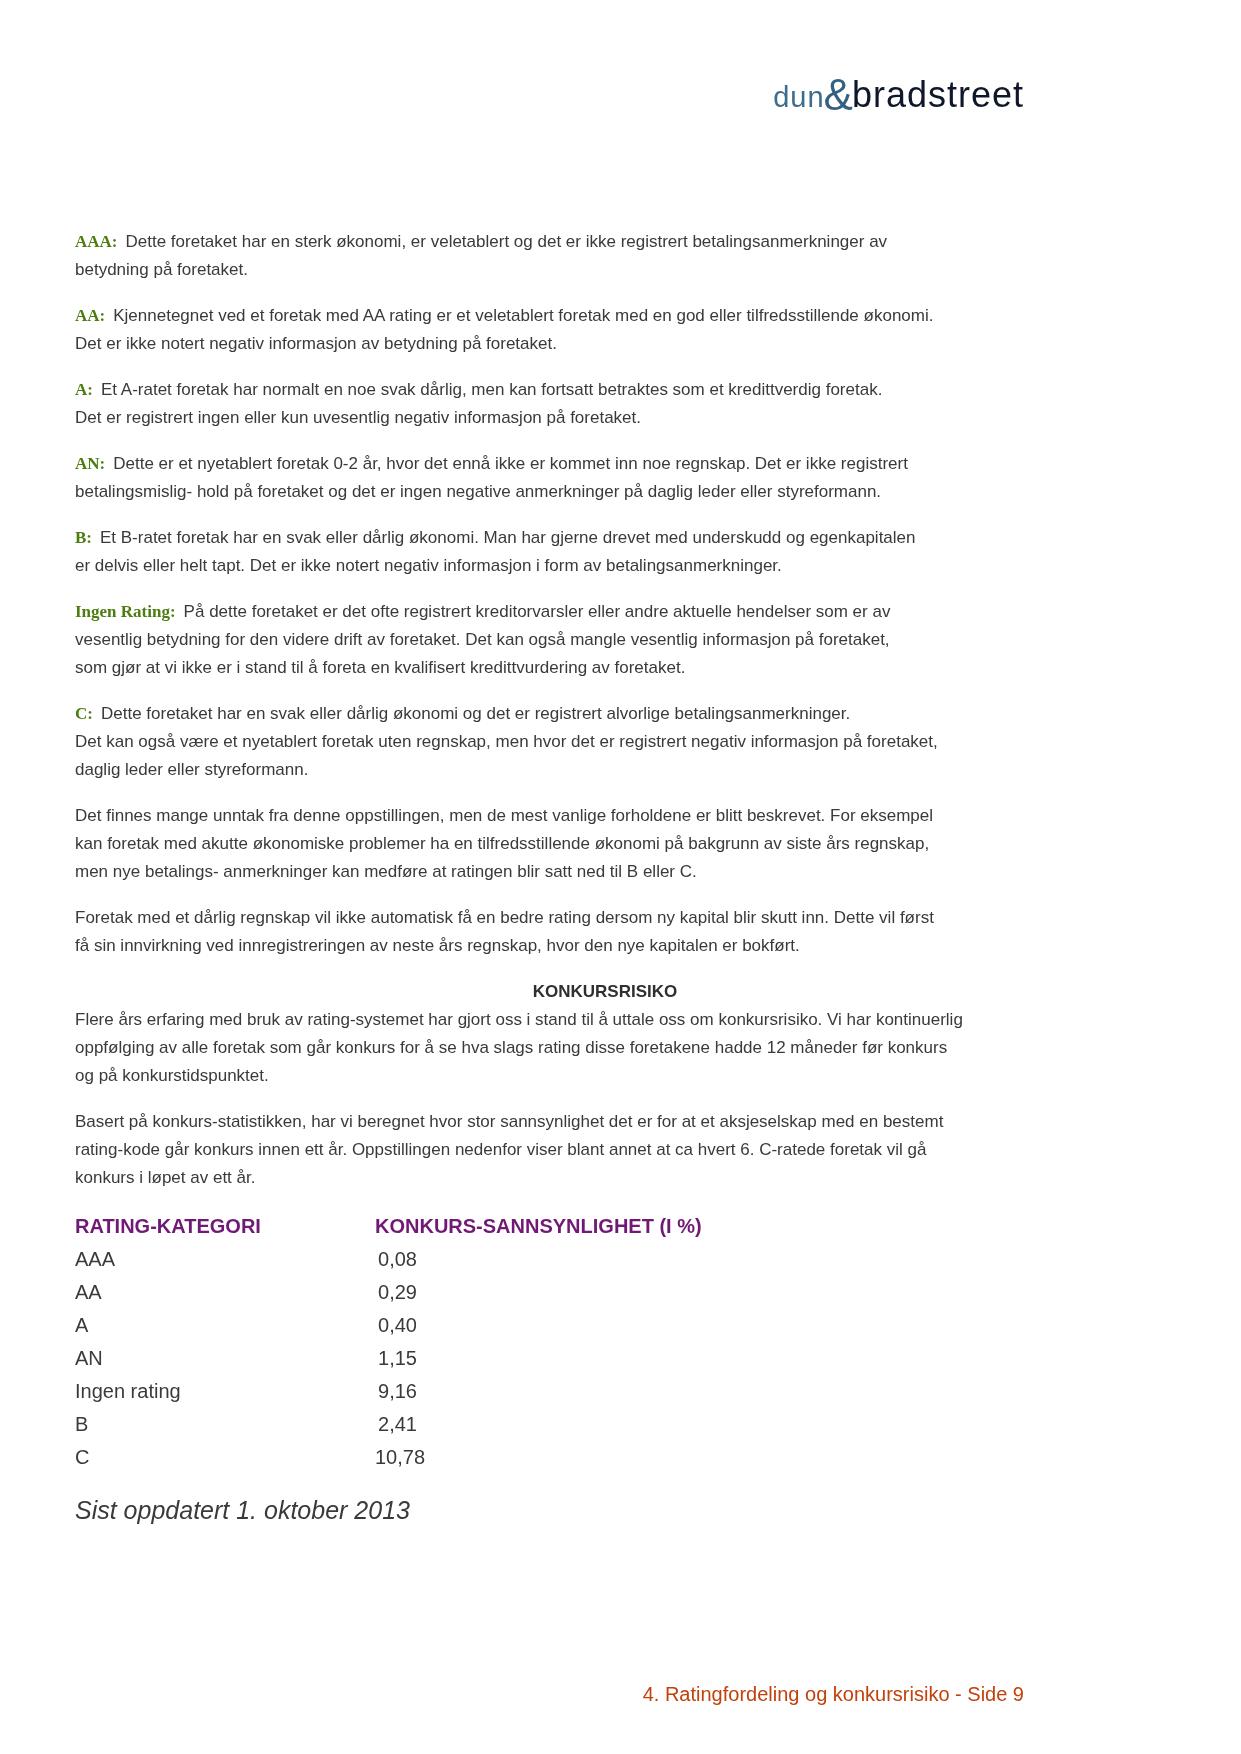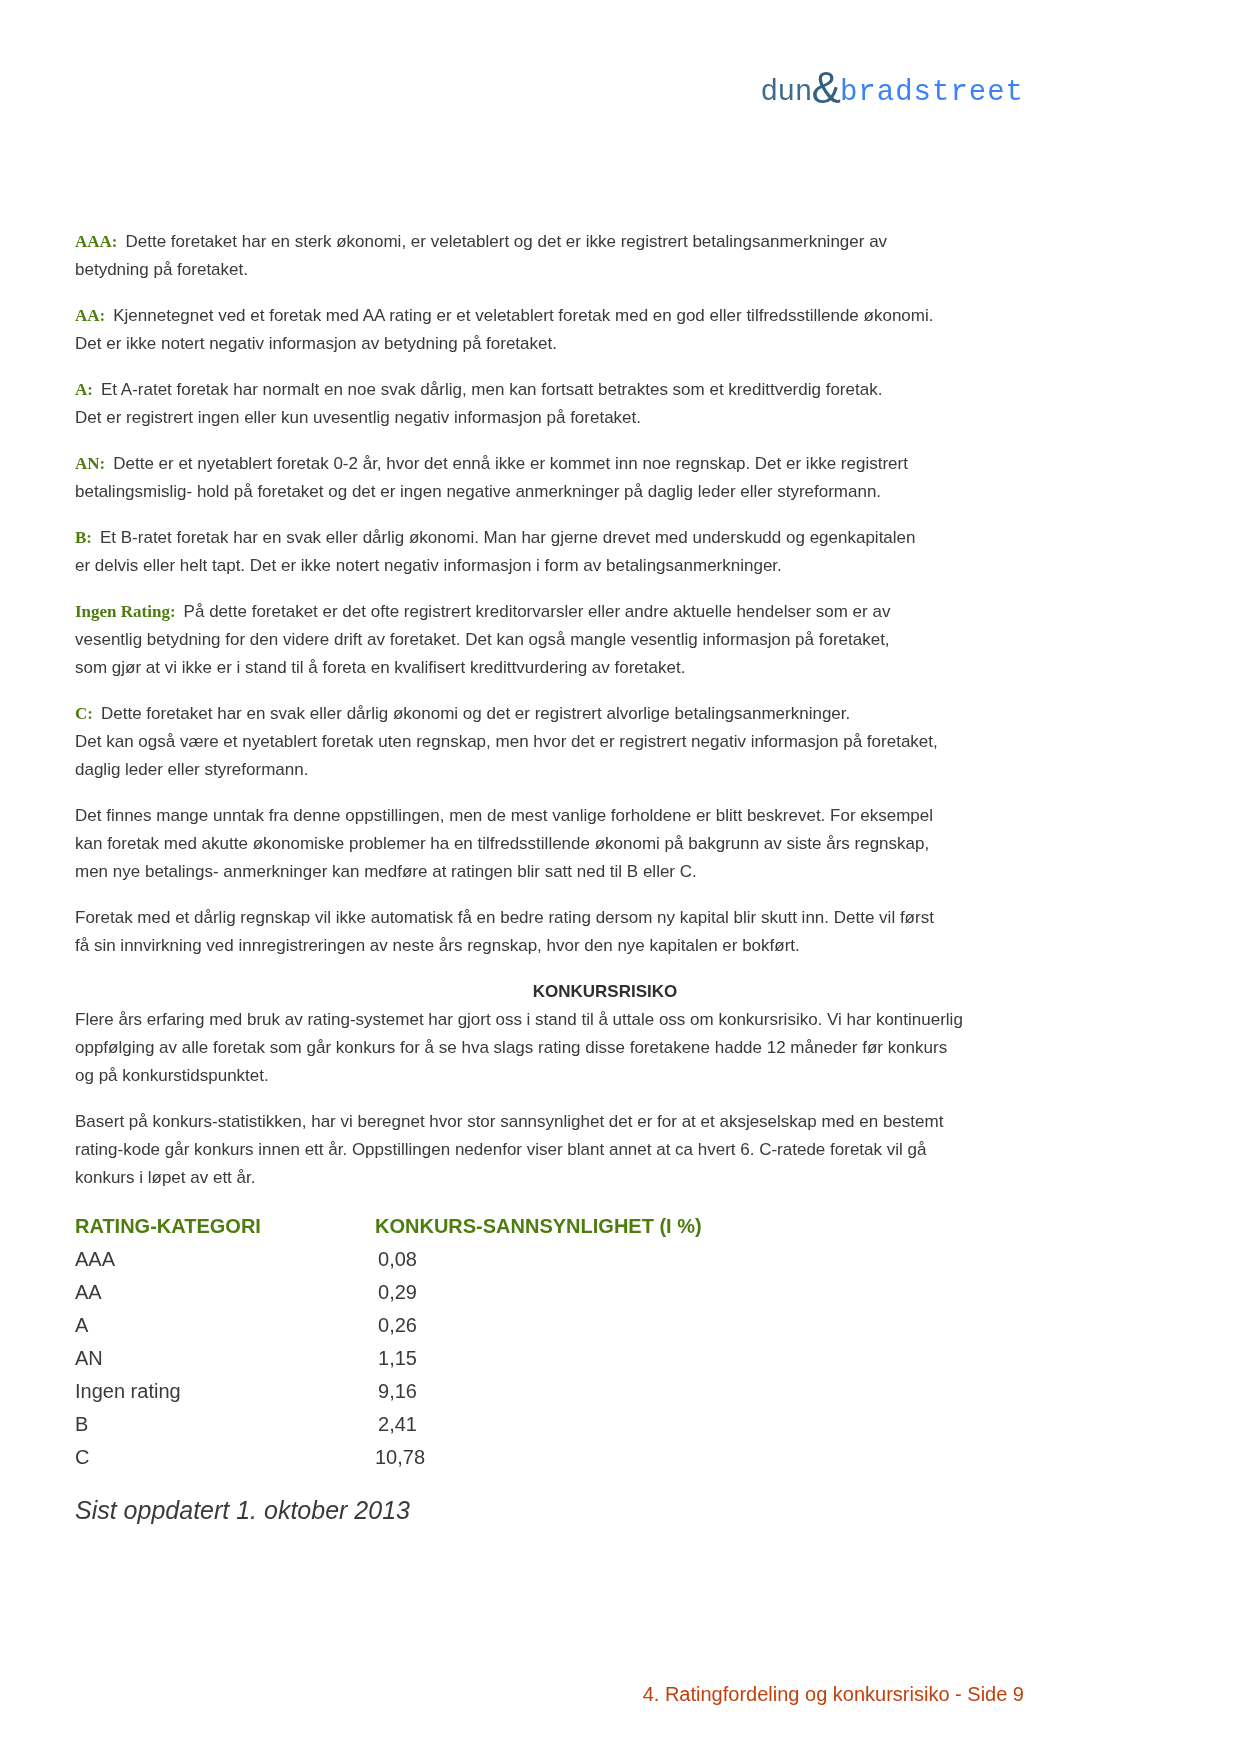--- a/index.html
+++ b/index.html
@@ -34,24 +34,23 @@
   }
   .logo .amp {
     font-size: 44px;
     line-height: 0;
     margin: 0 -1px;
     position: relative;
     top: 3px;
     color: #35607f;
   }
   .logo .bradstreet {
-    font-size: 29px;
+    font-size: 36px;
     letter-spacing: 1px;
-    color: #3b82f6;
-    font-family: Liberation Mono, monospace;
+    color: #0f172a;
   }
 
   
   .content {
     position: absolute;
     left: 75px;
     top: 228px;
     width: 1060px;
     font-size: 17px;
     line-height: 28px;
@@ -78,21 +77,21 @@
 
   
   .rating-table {
     margin-top: 16px;
     font-size: 20px;
     line-height: 33px;
   }
   .rt-header {
     display: flex;
     font-weight: bold;
-    color: #4d7c0f;
+    color: #701a75;
     white-space: nowrap;
   }
   .rt-row { display: flex; }
   .c1 { width: 300px; }
   .c2 { width: 42px; text-align: right; }
 
   .updated-note {
     margin-top: 22px;
     font-size: 25px;
     font-style: italic;
@@ -168,21 +167,21 @@
       <div class="rt-row">
         <span class="c1">AAA</span>
         <span class="c2">0,08</span>
       </div>
       <div class="rt-row">
         <span class="c1">AA</span>
         <span class="c2">0,29</span>
       </div>
       <div class="rt-row">
         <span class="c1">A</span>
-        <span class="c2">0,26</span>
+        <span class="c2">0,40</span>
       </div>
       <div class="rt-row">
         <span class="c1">AN</span>
         <span class="c2">1,15</span>
       </div>
       <div class="rt-row">
         <span class="c1">Ingen rating</span>
         <span class="c2">9,16</span>
       </div>
       <div class="rt-row">

